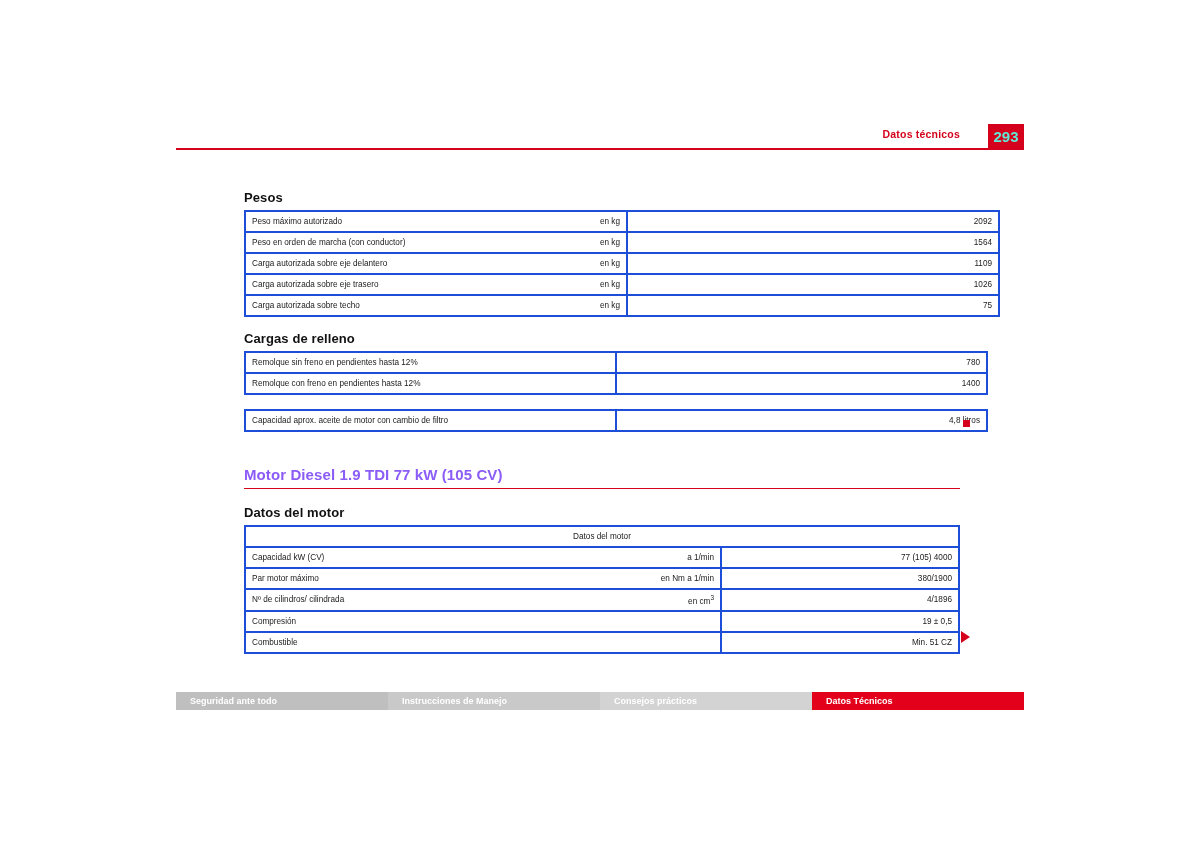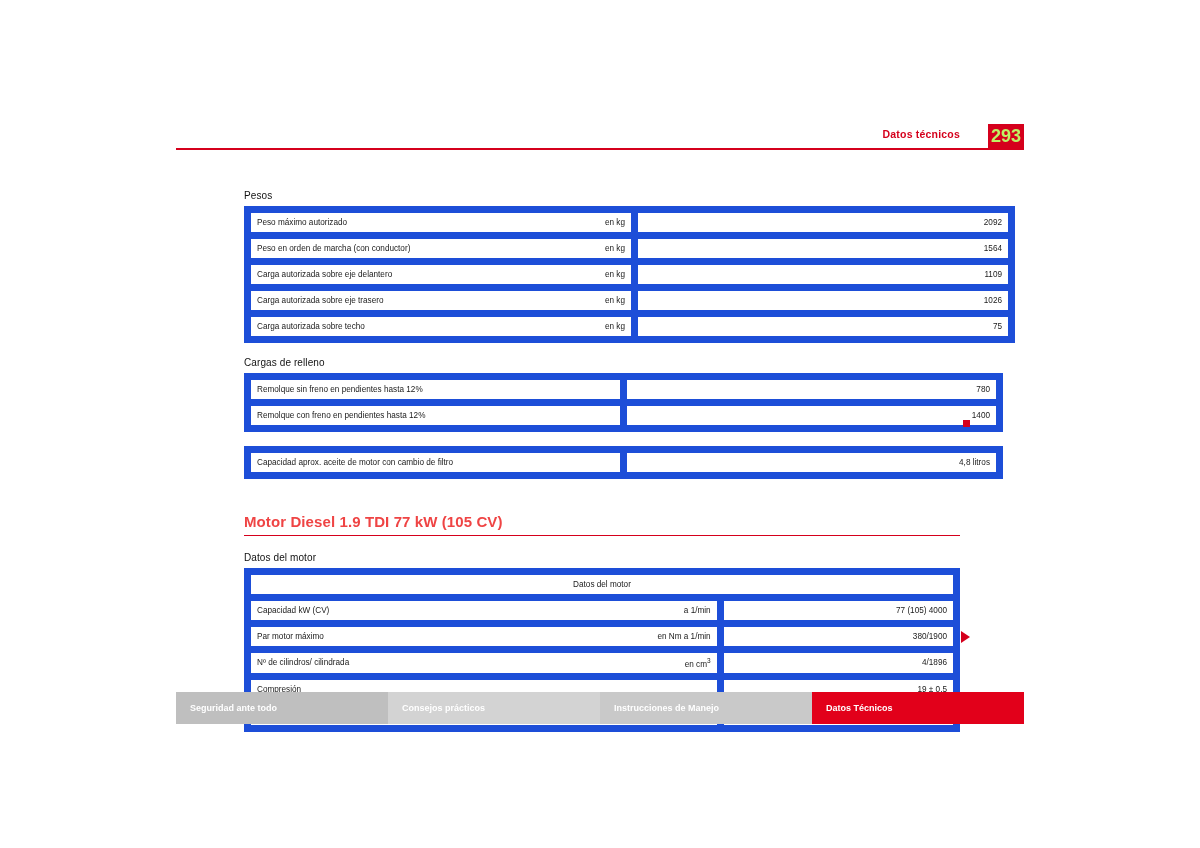--- a/index.html
+++ b/index.html
@@ -49,52 +49,52 @@
     letter-spacing: 0.2px;
     white-space: nowrap;
   }
   .page-number-box {
     position: absolute;
     right: 0;
     top: -4px;
     width: 36px;
     height: 24px;
     background: #d5001c;
-    color: #bef264;
-    font-size: 18px;
+    color: #5eead4;
+    font-size: 15px;
     font-weight: bold;
     display: flex;
     align-items: center;
     justify-content: center;
   }
 
   
   .content {
     position: absolute;
     left: 244px;
     top: 190px;
     width: 716px;
   }
 
   .section-label {
-    font-size: 10px;
-    font-weight: normal;
+    font-size: 13px;
+    font-weight: bold;
     color: #111;
     margin-bottom: 5px;
     letter-spacing: 0.1px;
   }
 
   table.spec {
     border-collapse: collapse;
     width: 716px;
     table-layout: fixed;
     margin-bottom: 14px;
   }
   table.spec td, table.spec th {
-    border: 7px solid #1d4ed8;
+    border: 2px solid #1d4ed8;
     font-size: 8.2px;
     font-weight: normal;
     color: #1a1a1a;
     padding: 4px 6px 4px 6px;
     height: 11px;
     vertical-align: middle;
   }
   td.label {
     text-align: left;
   }
@@ -149,41 +149,41 @@
 
   
   .engine-heading-wrap {
     margin-top: 34px;
     margin-bottom: 16px;
     position: relative;
   }
   .engine-heading {
     font-size: 15px;
     font-weight: bold;
-    color: #ef4444;
+    color: #8b5cf6;
     letter-spacing: 0.1px;
     padding-bottom: 5px;
   }
   .engine-rule {
     width: 716px;
     height: 1px;
     background: #d5001c;
   }
 
   
   .footer {
     position: absolute;
     left: 176px;
     top: 692px;
     width: 848px;
     height: 32px;
     display: flex;
   }
   .footer-tab {
-    height: 32px;
+    height: 18px;
     display: flex;
     align-items: center;
     padding-left: 14px;
     font-size: 9px;
     font-weight: bold;
     box-sizing: border-box;
     color: #ffffff;
   }
   .tab-1 { width: 212px; background: #bfbfbf; }
   .tab-2 { width: 212px; background: #c9c9c9; }
@@ -298,18 +298,18 @@
       </tbody>
     </table>
 
   </div>
 
   <div class="marker-square" style="left:963px; top:420px;"></div>
   <div class="marker-arrow" style="left:961px; top:631px;"></div>
 
   <div class="footer">
     <div class="footer-tab tab-1">Seguridad ante todo</div>
+    <div class="footer-tab tab-2">Instrucciones de Manejo</div>
     <div class="footer-tab tab-3">Consejos prácticos</div>
-    <div class="footer-tab tab-2">Instrucciones de Manejo</div>
     <div class="footer-tab tab-4">Datos Técnicos</div>
   </div>
 
 </div>
 
 </body></html>

